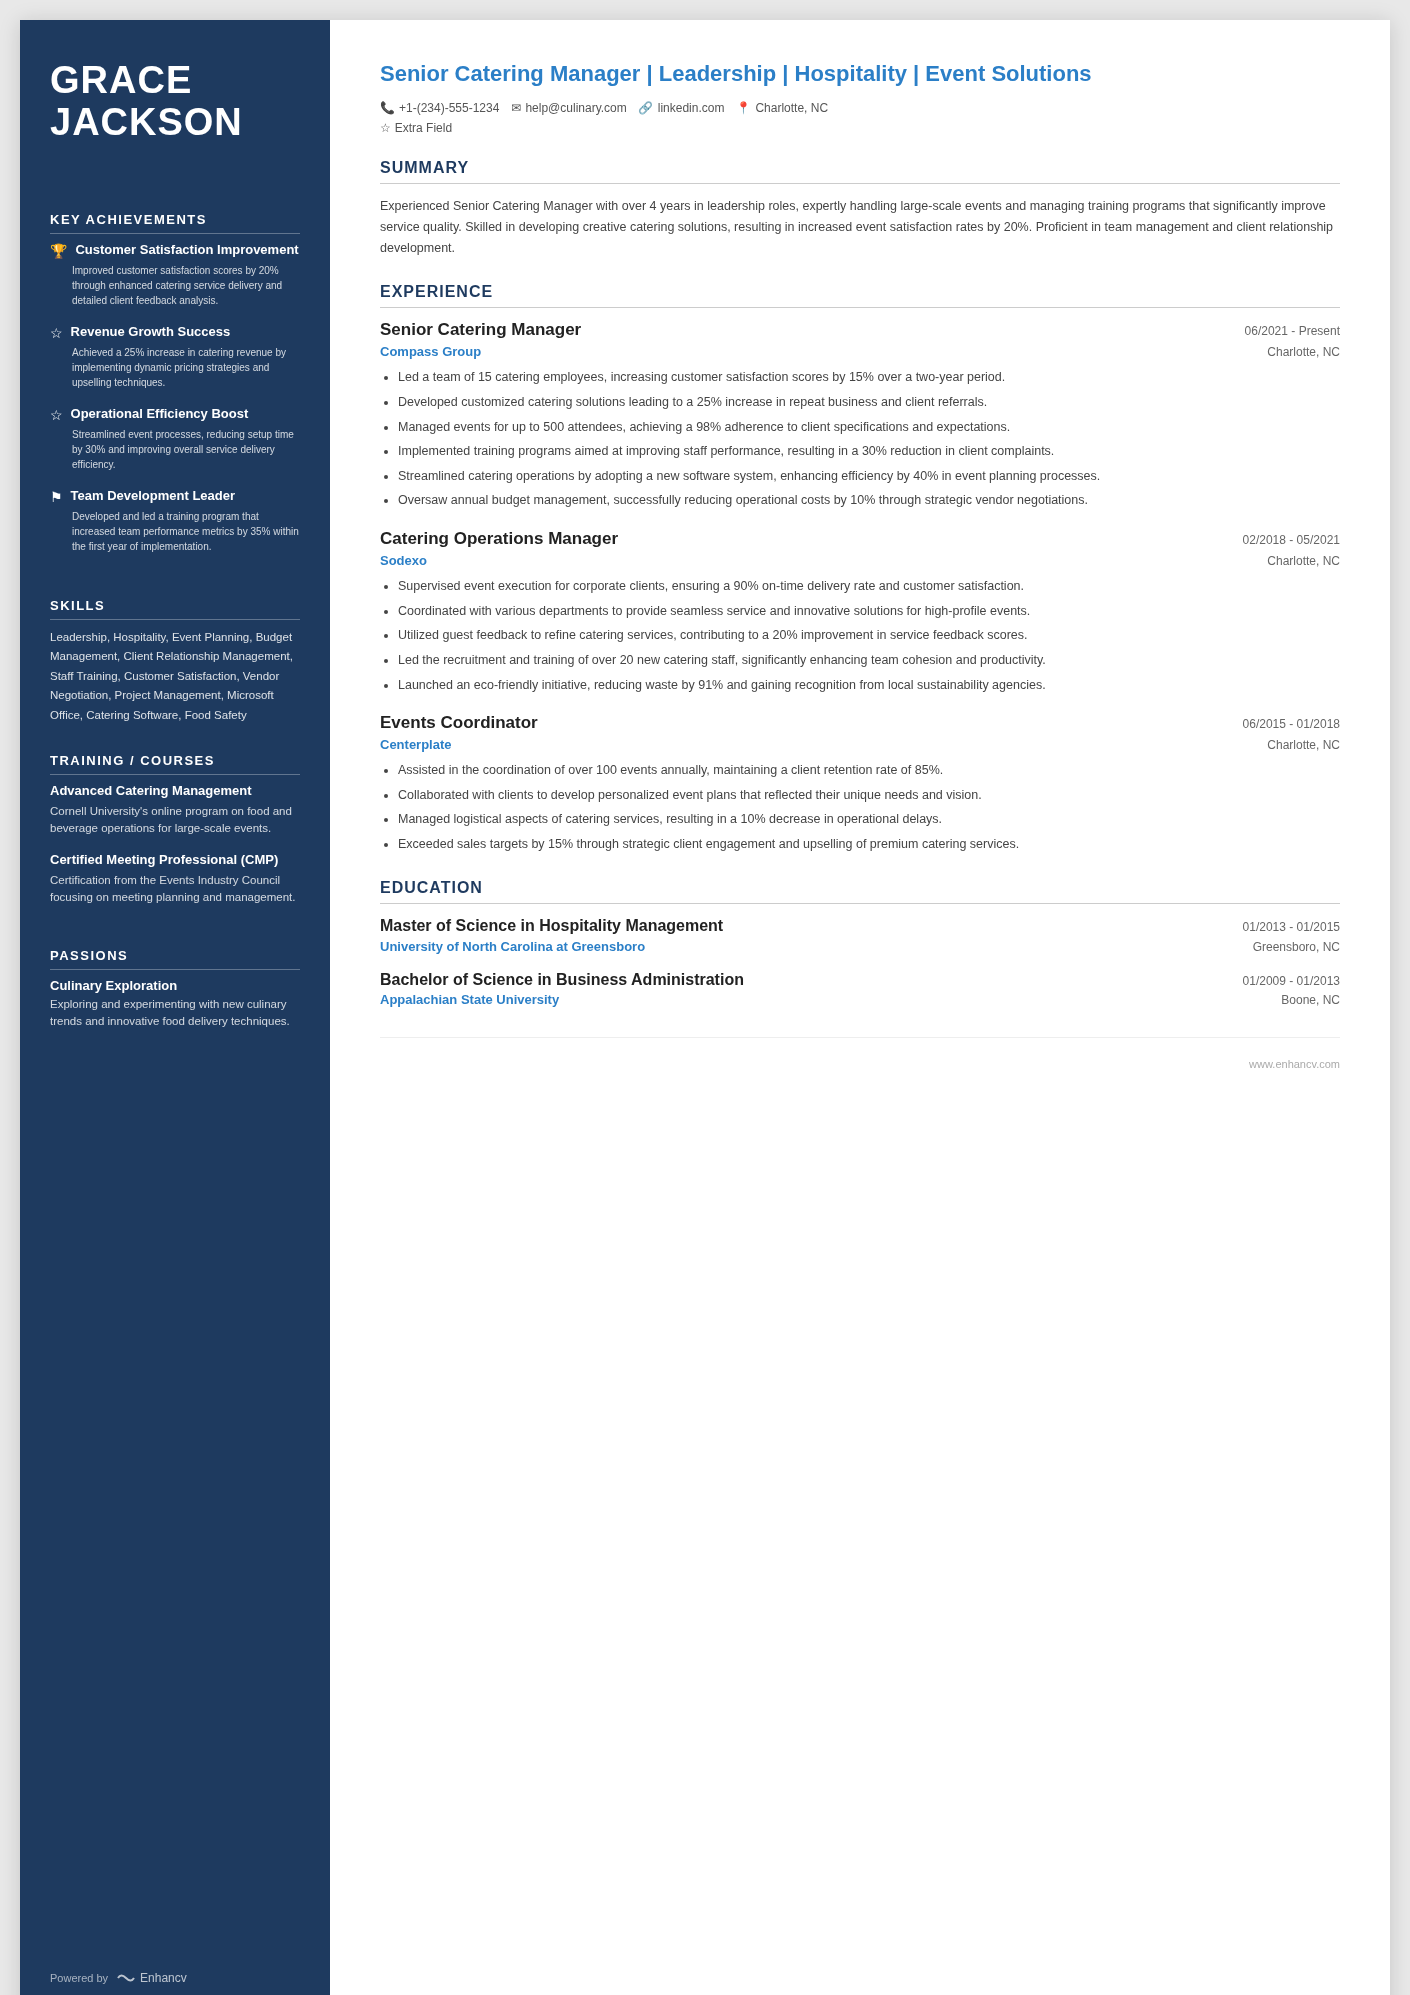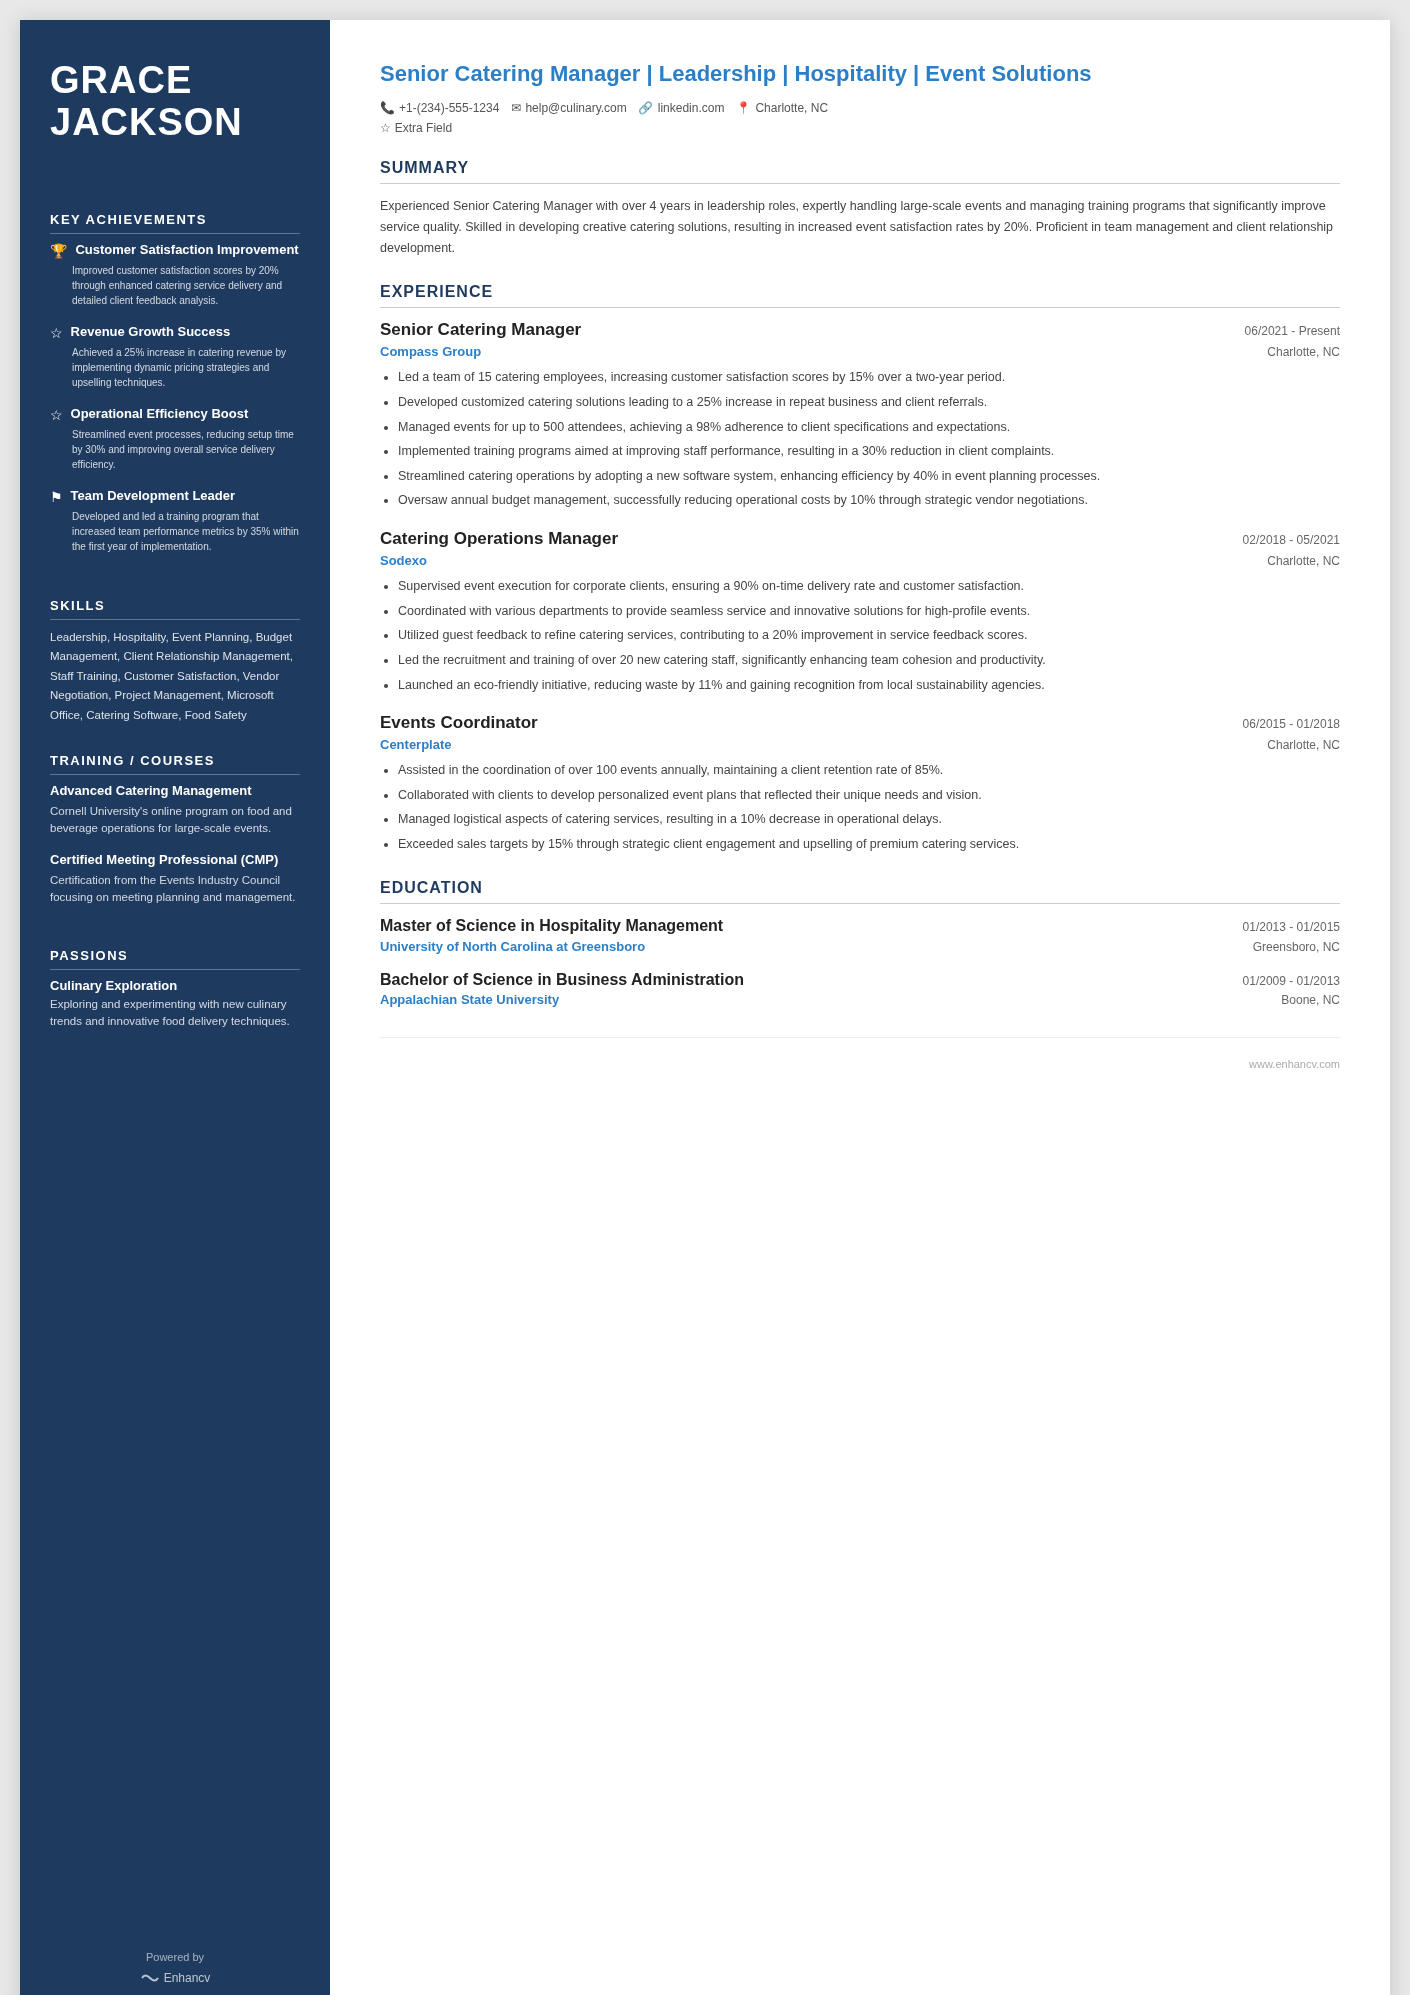--- a/index.html
+++ b/index.html
@@ -111,21 +111,20 @@
       line-height: 1.5;
     }
     .sidebar-footer {
       margin-top: auto;
       padding-top: 30px;
       display: flex;
       align-items: center;
       gap: 8px;
       font-size: 11px;
       color: rgba(255,255,255,0.6);
-      flex-direction: column;
     }
     .enhancv-logo {
       display: flex;
       align-items: center;
       gap: 4px;
       color: rgba(255,255,255,0.7);
       font-size: 12px;
     }
 
     
@@ -398,21 +397,21 @@
       </div>
       <div class="job-company-row">
         <span class="job-company">Sodexo</span>
         <span class="job-location">Charlotte, NC</span>
       </div>
       <ul class="job-bullets">
         <li>Supervised event execution for corporate clients, ensuring a 90% on-time delivery rate and customer satisfaction.</li>
         <li>Coordinated with various departments to provide seamless service and innovative solutions for high-profile events.</li>
         <li>Utilized guest feedback to refine catering services, contributing to a 20% improvement in service feedback scores.</li>
         <li>Led the recruitment and training of over 20 new catering staff, significantly enhancing team cohesion and productivity.</li>
-        <li>Launched an eco-friendly initiative, reducing waste by 11% and gaining recognition from local sustainability agencies.</li>
+        <li>Launched an eco-friendly initiative, reducing waste by 91% and gaining recognition from local sustainability agencies.</li>
       </ul>
     </div>
 
     <div>
       <div class="job-header">
         <span class="job-title">Events Coordinator</span>
         <span class="job-dates">06/2015 - 01/2018</span>
       </div>
       <div class="job-company-row">
         <span class="job-company">Centerplate</span>

